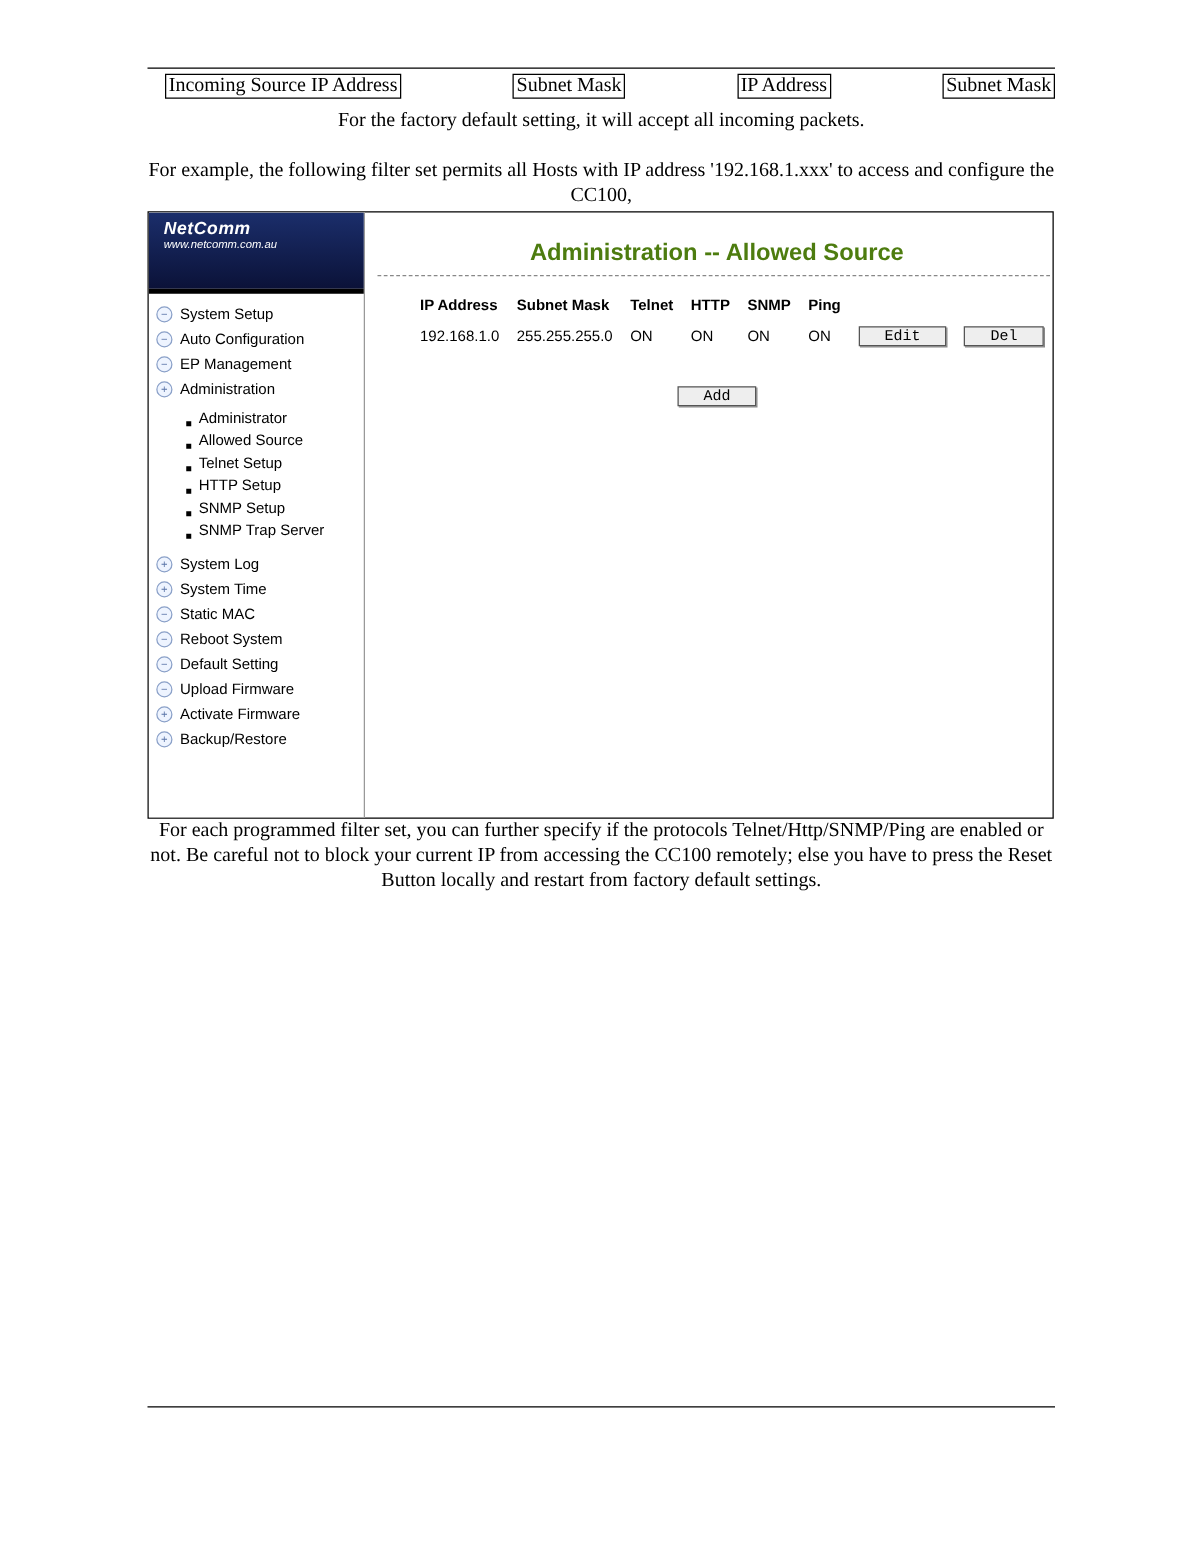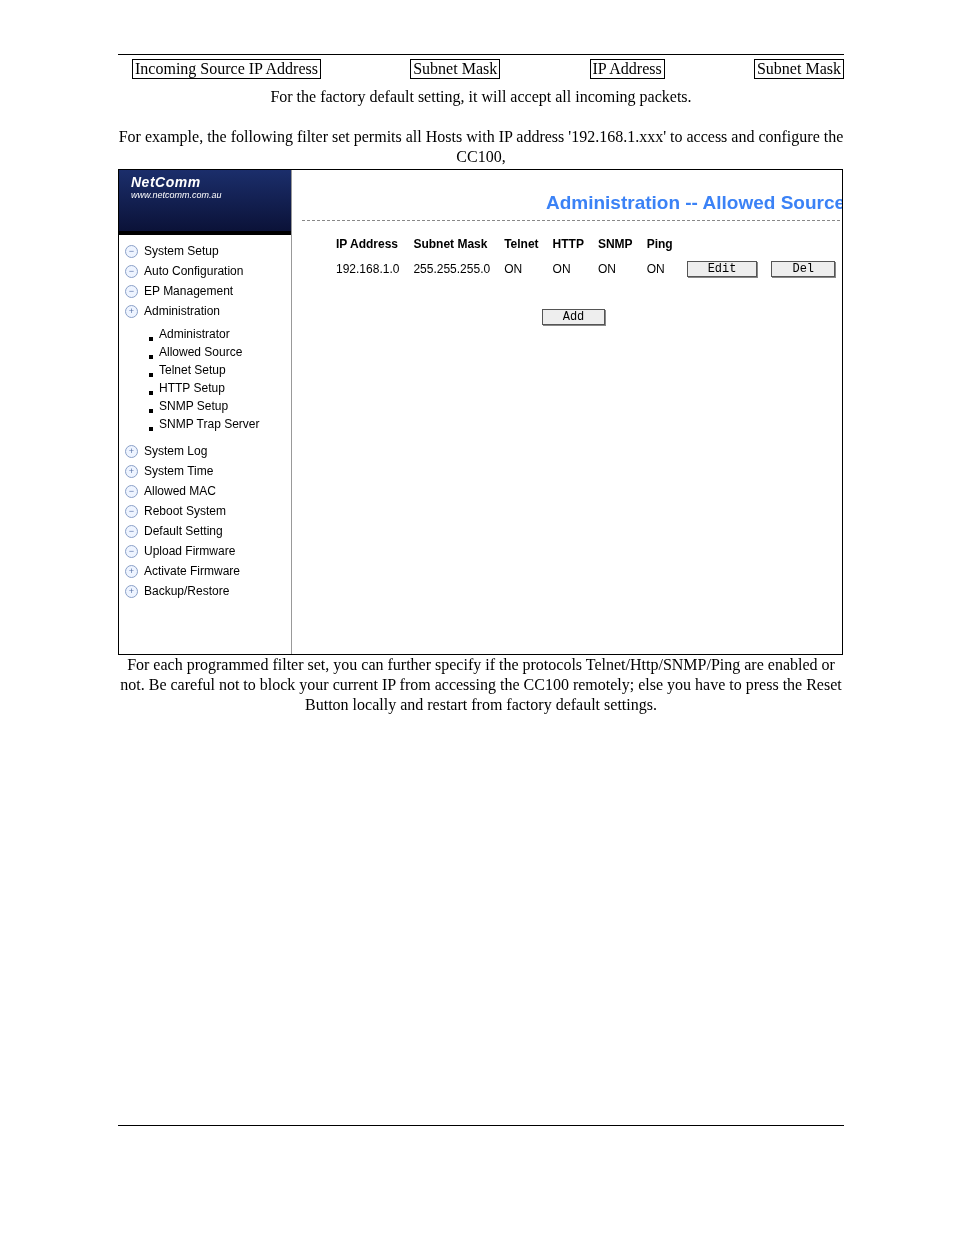--- a/index.html
+++ b/index.html
@@ -78,22 +78,22 @@
   .sub-list { padding: 4px 0 8px 30px; }
   .sub-item { display:flex; align-items:flex-end; padding: 2px 0; cursor:pointer; }
   .sub-bullet { width:4px; height:4px; background:#000; margin-right:6px; }
 
   .main-pane {
     flex: 1;
     padding: 12px 10px 0 10px;
     position: relative;
   }
   .main-title {
-    text-align: right;
-    color: #3b82f6;
+    text-align: center;
+    color: #4d7c0f;
     font-family: Verdana, Arial, sans-serif;
     font-weight: bold;
     font-size: 19px;
     margin: 10px 0 6px 0;
   }
   .dashed-rule {
     border: none;
     border-top: 1px dashed #888;
     margin: 0 0 12px 0;
   }
@@ -187,21 +187,21 @@
       <div class="nav-item">
         <span class="nav-bullet">+</span>
         <span>System Log</span>
       </div>
       <div class="nav-item">
         <span class="nav-bullet">+</span>
         <span>System Time</span>
       </div>
       <div class="nav-item">
         <span class="nav-bullet">−</span>
-        <span>Allowed MAC</span>
+        <span>Static MAC</span>
       </div>
       <div class="nav-item">
         <span class="nav-bullet">−</span>
         <span>Reboot System</span>
       </div>
       <div class="nav-item">
         <span class="nav-bullet">−</span>
         <span>Default Setting</span>
       </div>
       <div class="nav-item">

